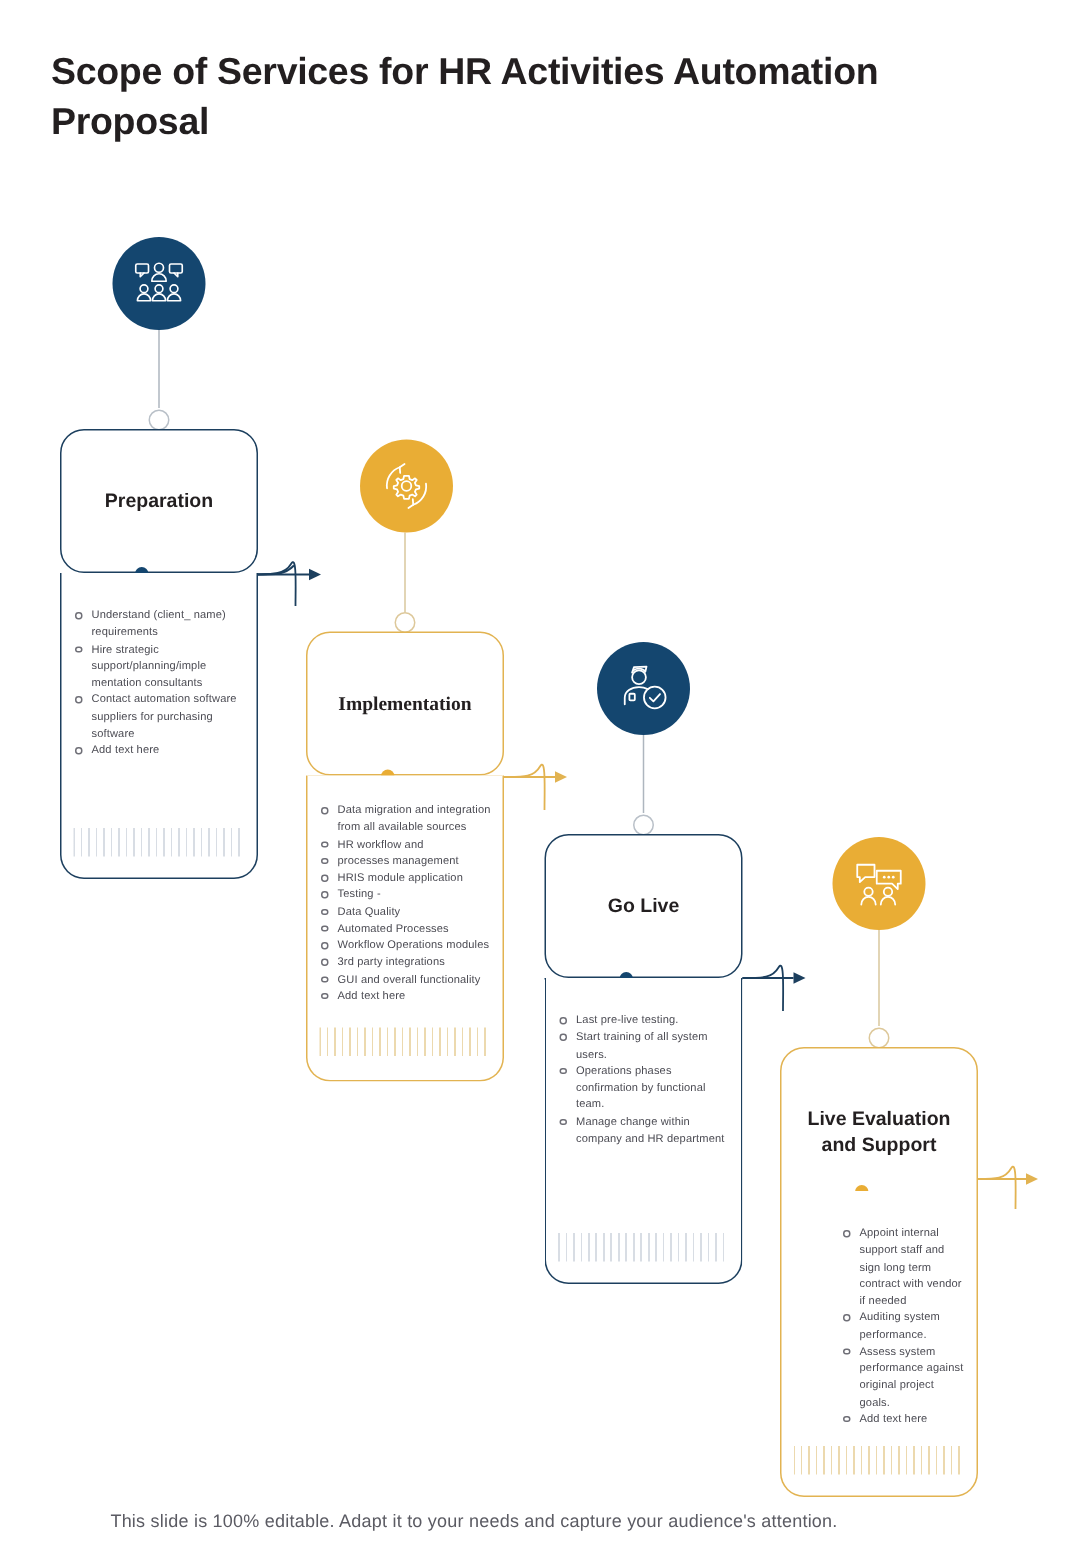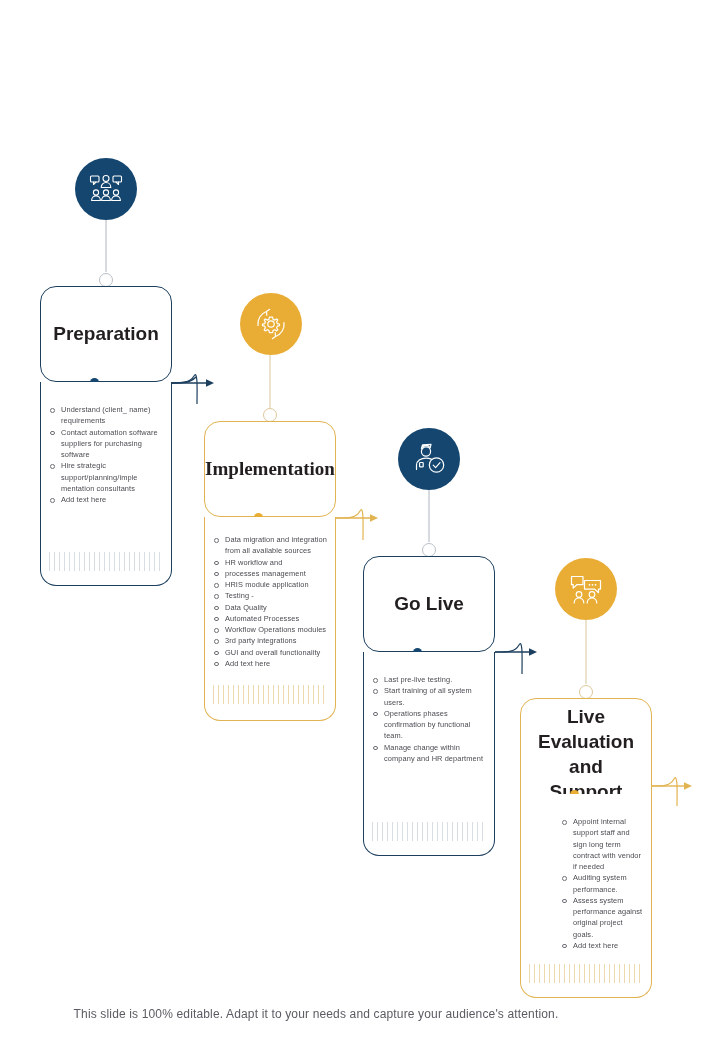--- a/index.html
+++ b/index.html
@@ -71,21 +71,21 @@
     box-sizing: border-box;
     border: 1px solid;
     border-radius: 16px;
     background: #ffffff;
     display: flex;
     align-items: center;
     justify-content: center;
     text-align: center;
   }
   .card-head-title {
-    font-size: 19px;
+    font-size: 13px;
     font-weight: bold;
     color: #231f20;
     line-height: 1.32;
     padding: 0 10px;
   }
   .card-body {
     position: absolute;
     left: 0;
     box-sizing: border-box;
     border: 1px solid;
@@ -161,20 +161,21 @@
     font-size: 12px;
     color: #5b5b63;
     letter-spacing: 0.15px;
   }
 </style>
 </head>
 <body>
 
 <div id="slide">
 
+  <div id="page-title">Scope of Services for HR Activities Automation Proposal</div>
 
   <svg id="connectors" viewBox="0 0 720 1040" width="720" height="1040">
 
     <line x1="106" y1="220" x2="106" y2="272" stroke="#aeb6bf" stroke-width="1"></line>
     <line x1="270" y1="355" x2="270" y2="408" stroke="#d9c79d" stroke-width="1"></line>
     <line x1="429" y1="490" x2="429" y2="542" stroke="#aeb6bf" stroke-width="1"></line>
     <line x1="586" y1="620" x2="586" y2="684" stroke="#d9c79d" stroke-width="1"></line>
 
     <circle cx="106" cy="280" r="6.5" fill="#ffffff" stroke="#b9c0c8" stroke-width="1"></circle>
     <circle cx="270" cy="415" r="6.5" fill="#ffffff" stroke="#ddc89a" stroke-width="1"></circle>
@@ -255,22 +256,22 @@
 
   <div class="stage-card" style="left:40px; top:286px; width:132px; height:300px;">
     <div class="card-head" style="height:96px; border-color:#1c3f5e;">
       <div class="card-head-title">Preparation</div>
     </div>
     <div class="divider" style="top:96px; width:132px; background:#1c3f5e;"></div>
     <div class="divider-dot" style="left:50px; top:92px; background:#14466f;"></div>
     <div class="card-body" style="top:96px; width:132px; height:204px; border-color:#1c3f5e;">
       <ul class="bullets" style="margin:22px 8px 0 6px;">
         <li>Understand (client_ name) requirements</li>
+        <li>Hire  strategic support/planning/imple mentation consultants</li>
         <li>Contact automation software suppliers  for purchasing  software</li>
-        <li>Hire  strategic support/planning/imple mentation consultants</li>
         <li>Add text here</li>
       </ul>
       <div class="stripes"></div>
     </div>
   </div>
 
   <div class="stage-card" style="left:204px; top:421px; width:132px; height:300px;">
     <div class="card-head" style="height:96px; border-color:#e2b351;font-family:Liberation Serif, serif;">
       <div class="card-head-title">Implementation</div>
     </div>

